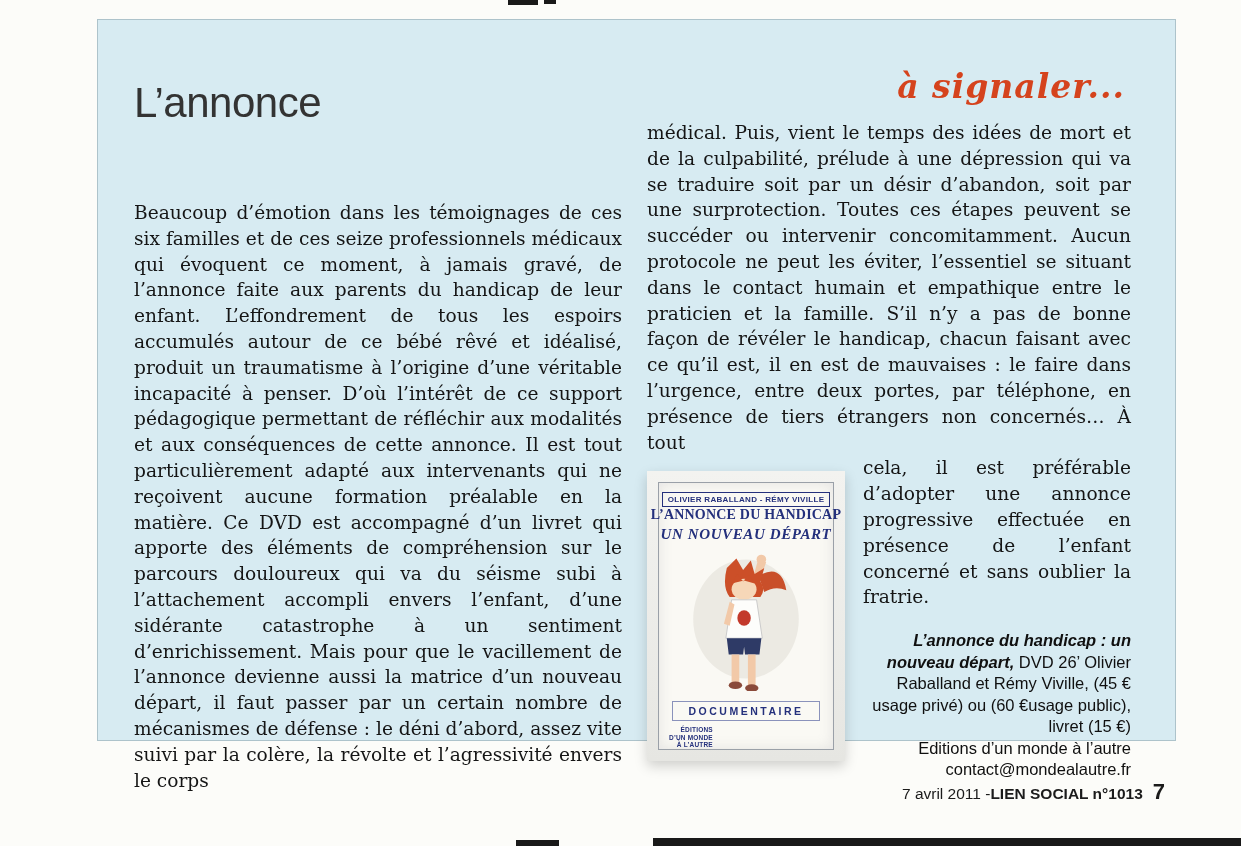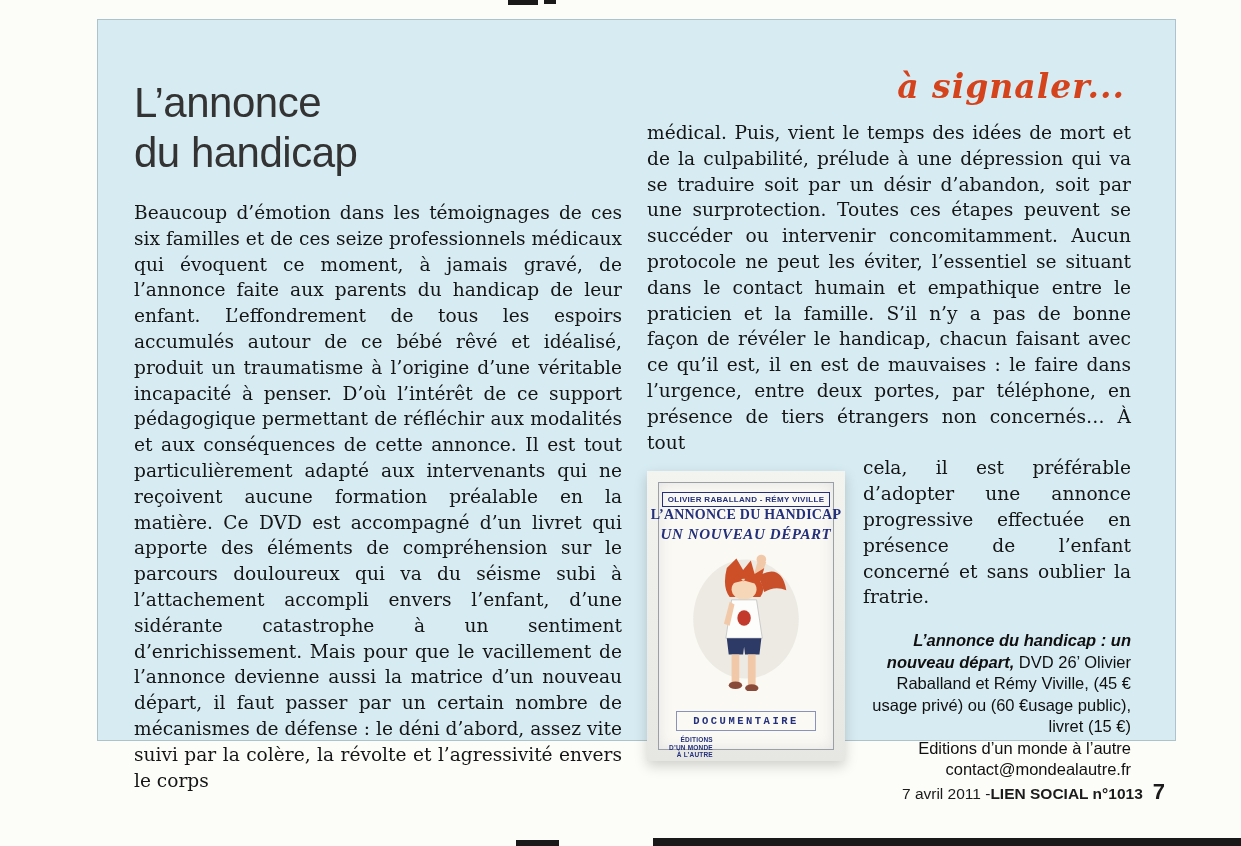--- a/index.html
+++ b/index.html
@@ -98,22 +98,22 @@
     font-family: "Liberation Serif", serif;
     font-weight: bold; font-style: italic;
     font-size: 15px;
     color: #24307c;
     letter-spacing: 0.6px;
     white-space: nowrap;
   }
   .cover-art { width: 132px; height: 144px; margin-top: 4px; }
   .cover-art svg { width: 100%; height: 100%; }
   .cover-genre {
-    margin-top: 20px;
-    font-family: Liberation Mono, monospace;
+    margin-top: 10px;
+    font-family: Liberation Sans, sans-serif;
     font-weight: bold;
     font-size: 10.5px;
     letter-spacing: 2.5px;
     color: #24307c;
     border: 1px solid #8a92bb;
     padding: 3px 16px;
     white-space: nowrap;
   }
   .cover-pub {
     margin-top: 5px;
@@ -153,21 +153,21 @@
 </style>
 </head>
 <body>
 
 <div class="page">
 
   <div class="panel">
 
     <div class="section-label">à signaler...</div>
 
-    <h1 class="title"><span>L’annonce</span><br><span>du handicap</span></h1>
+    <h1 class="title"><span>L’annonce</span><br></h1>
 
     <p class="body-text col-left-para" lang="fr">Beaucoup d’émotion dans les témoignages de ces six familles et de ces seize professionnels médicaux qui évoquent ce moment, à jamais gravé, de l’annonce faite aux parents du handicap de leur enfant. L’effondrement de tous les espoirs accumulés autour de ce bébé rêvé et idéalisé, produit un traumatisme à l’origine d’une véritable incapacité à penser. D’où l’intérêt de ce support pédagogique permettant de réfléchir aux modalités et aux conséquences de cette annonce. Il est tout particulièrement adapté aux intervenants qui ne reçoivent aucune formation préalable en la matière. Ce DVD est accompagné d’un livret qui apporte des éléments de compréhension sur le parcours douloureux qui va du séisme subi à l’attachement accompli envers l’enfant, d’une sidérante catastrophe à un sentiment d’enrichissement. Mais pour que le vacillement de l’annonce devienne aussi la matrice d’un nouveau départ, il faut passer par un certain nombre de mécanismes de défense : le déni d’abord, assez vite suivi par la colère, la révolte et l’agressivité envers le corps</p>
 
     <div class="col-right">
       <p class="body-text" lang="fr">médical. Puis, vient le temps des idées de mort et de la culpabilité, prélude à une dépression qui va se traduire soit par un désir d’abandon, soit par une surprotection. Toutes ces étapes peuvent se succéder ou intervenir concomitamment. Aucun protocole ne peut les éviter, l’essentiel se situant dans le contact humain et empathique entre le praticien et la famille. S’il n’y a pas de bonne façon de révéler le handicap, chacun faisant avec ce qu’il est, il en est de mauvaises : le faire dans l’urgence, entre deux portes, par téléphone, en présence de tiers étrangers non concernés… À tout</p>
 
       <div class="media-row">
 
         <figure class="dvd-photo">
           <div class="dvd-cover">

